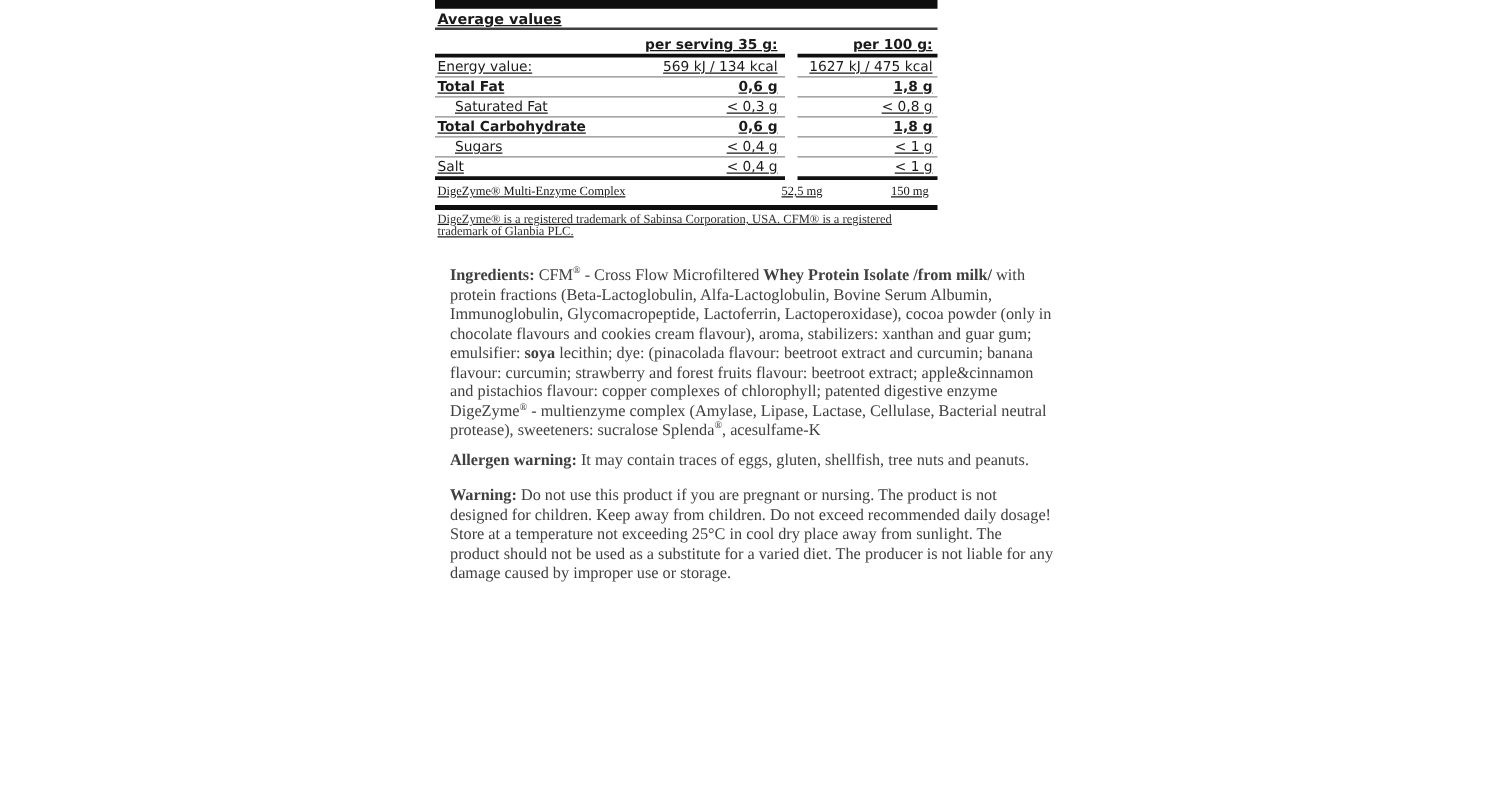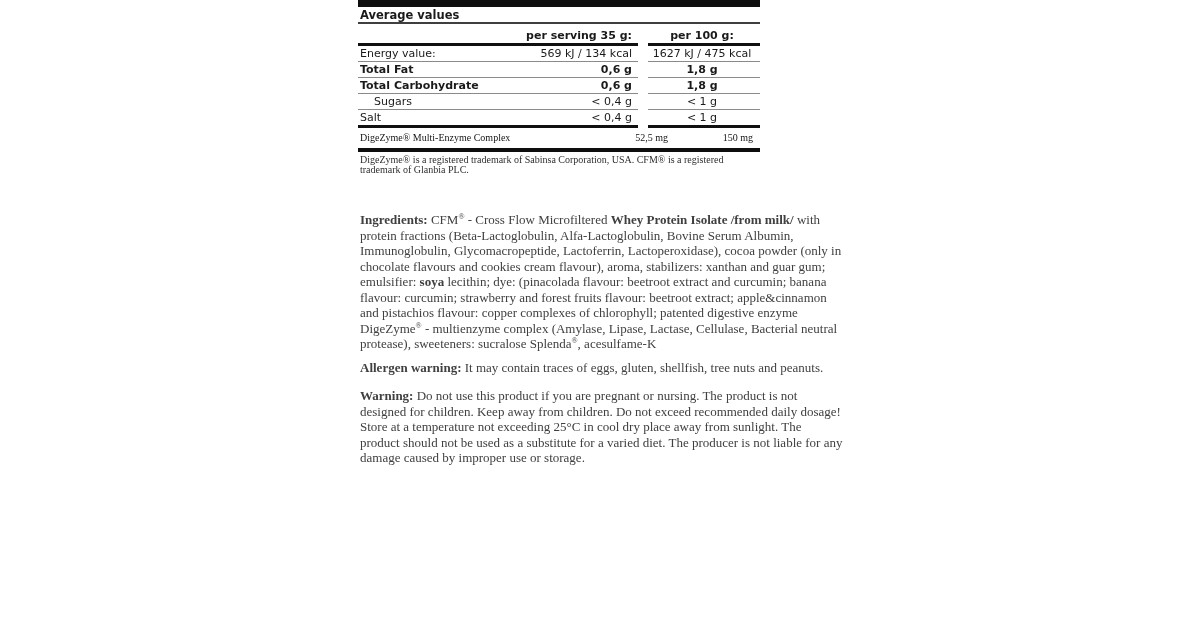--- a/index.html
+++ b/index.html
@@ -4,35 +4,35 @@
 <style>
   html,body { margin:0; padding:0; }
   body {
     width:1200px; height:630px; position:relative; overflow:hidden;
     background:#ffffff;
     font-family:"DejaVu Sans", sans-serif;
     -webkit-font-smoothing:antialiased;
   }
   
   .ntable {
-    position:absolute; left:358px; top:0; width:402px;
-    color:#1a1a1a; font-size:11px;
+    position:absolute; left:348px; top:0; width:402px;
+    color:#1a1a1a; font-size:11px;text-decoration:underline;
   }
   .bar { background:#0e0e0e; width:402px; }
   .top-bar { height:7px; }
   .bottom-bar { height:4px; }
   .title-row {
     font-weight:bold; font-size:11.5px; line-height:12px;
     padding:2px 2px 1px 2px;
     border-bottom:2px solid #3f3f3f;
   }
   .hdr-row, .trow, .enzyme-row { display:flex; }
   .blockA { width:280px; box-sizing:border-box; display:flex; justify-content:space-between; padding-right:6px; }
   .gapcol { width:10px; }
-  .blockB { width:112px; box-sizing:border-box; text-align:center; padding-right:4px; }
+  .blockB { width:112px; box-sizing:border-box; text-align:right; padding-right:4px; }
   .hdr-row .cell {
     font-weight:bold; line-height:14px; padding-top:5px;
     border-bottom:3px solid #101010;
   }
   .hdr-row .blockA { justify-content:flex-end; }
   .trow .cell { line-height:15px; border-bottom:1px solid #8a8a8a; }
   .trow.bold { font-weight:bold; }
   .trow.indent .rlabel { padding-left:16px; }
   .trow.last .cell { border-bottom:3px solid #101010; }
   .rlabel { padding-left:2px; }
@@ -88,20 +88,28 @@
         <div class="cell blockB">1627 kJ / 475 kcal</div>
       </div>
       <div class="trow bold">
         <div class="cell blockA">
           <span class="rlabel">Total Fat</span>
           <span>0,6 g</span>
         </div>
         <div class="gapcol"></div>
         <div class="cell blockB">1,8 g</div>
       </div>
+      <div class="trow indent">
+        <div class="cell blockA">
+          <span class="rlabel">Saturated Fat</span>
+          <span>&lt; 0,3 g</span>
+        </div>
+        <div class="gapcol"></div>
+        <div class="cell blockB">&lt; 0,8 g</div>
+      </div>
       <div class="trow bold">
         <div class="cell blockA">
           <span class="rlabel">Total Carbohydrate</span>
           <span>0,6 g</span>
         </div>
         <div class="gapcol"></div>
         <div class="cell blockB">1,8 g</div>
       </div>
       <div class="trow indent">
         <div class="cell blockA">

